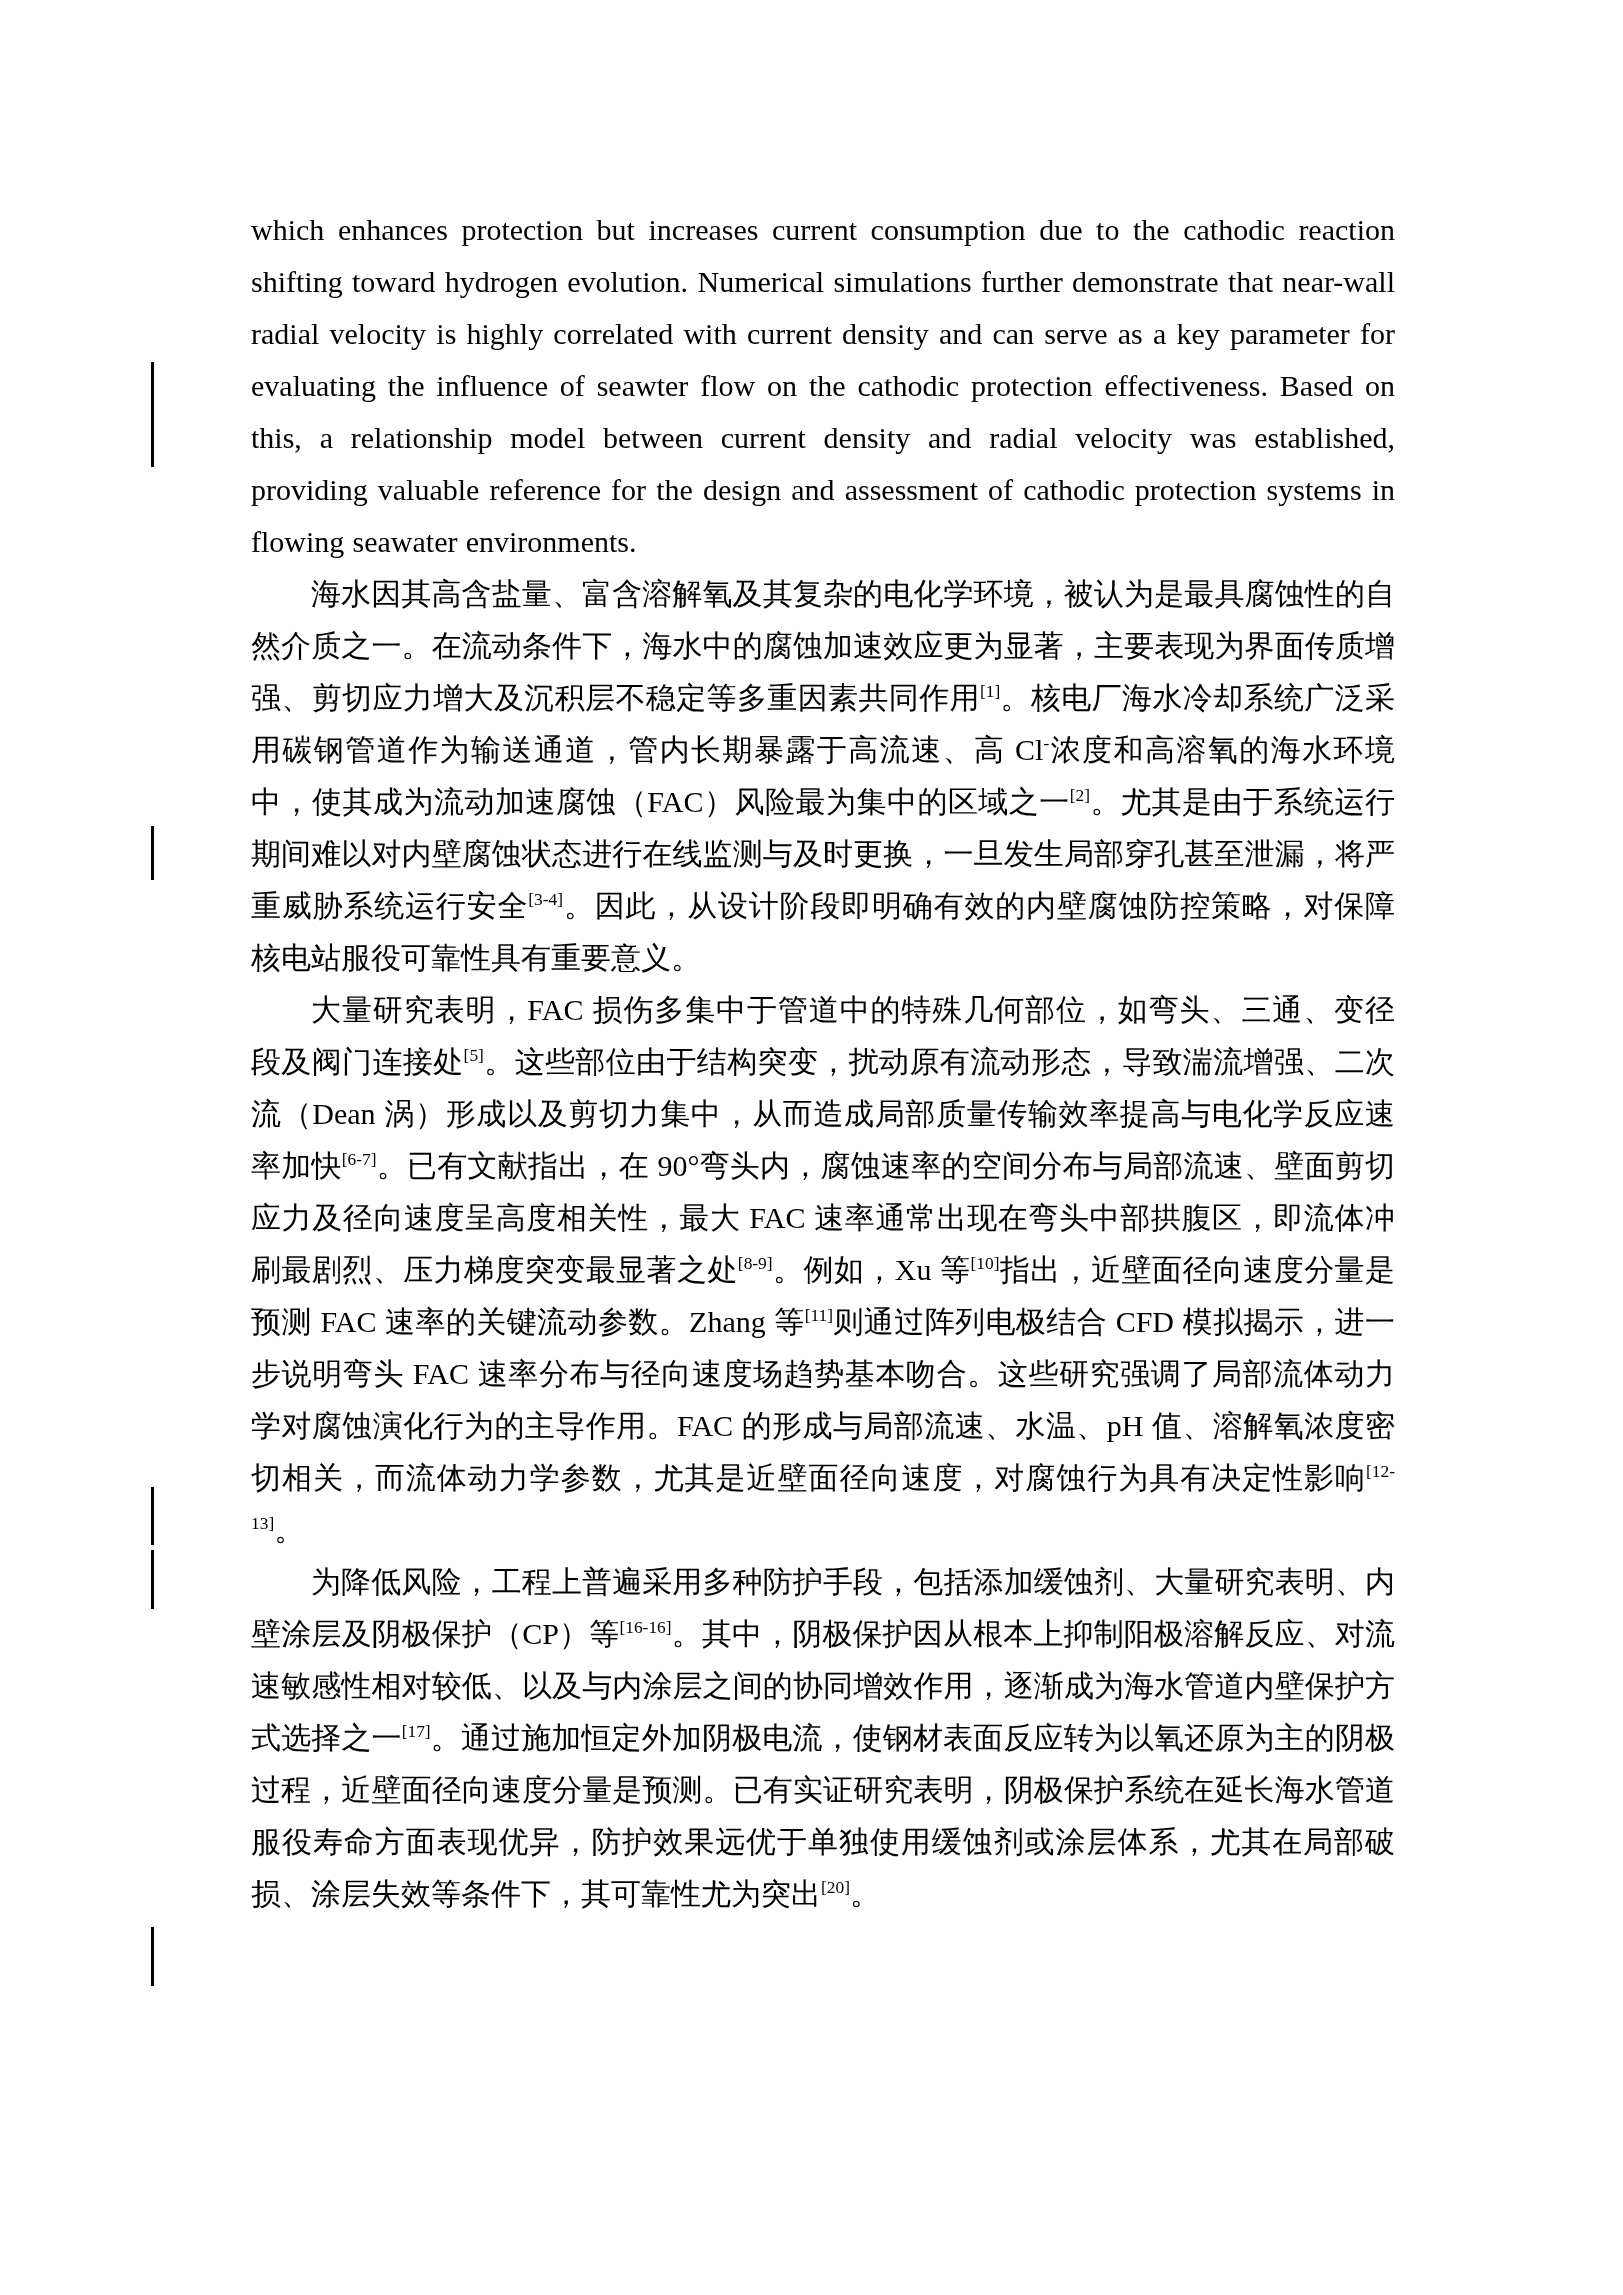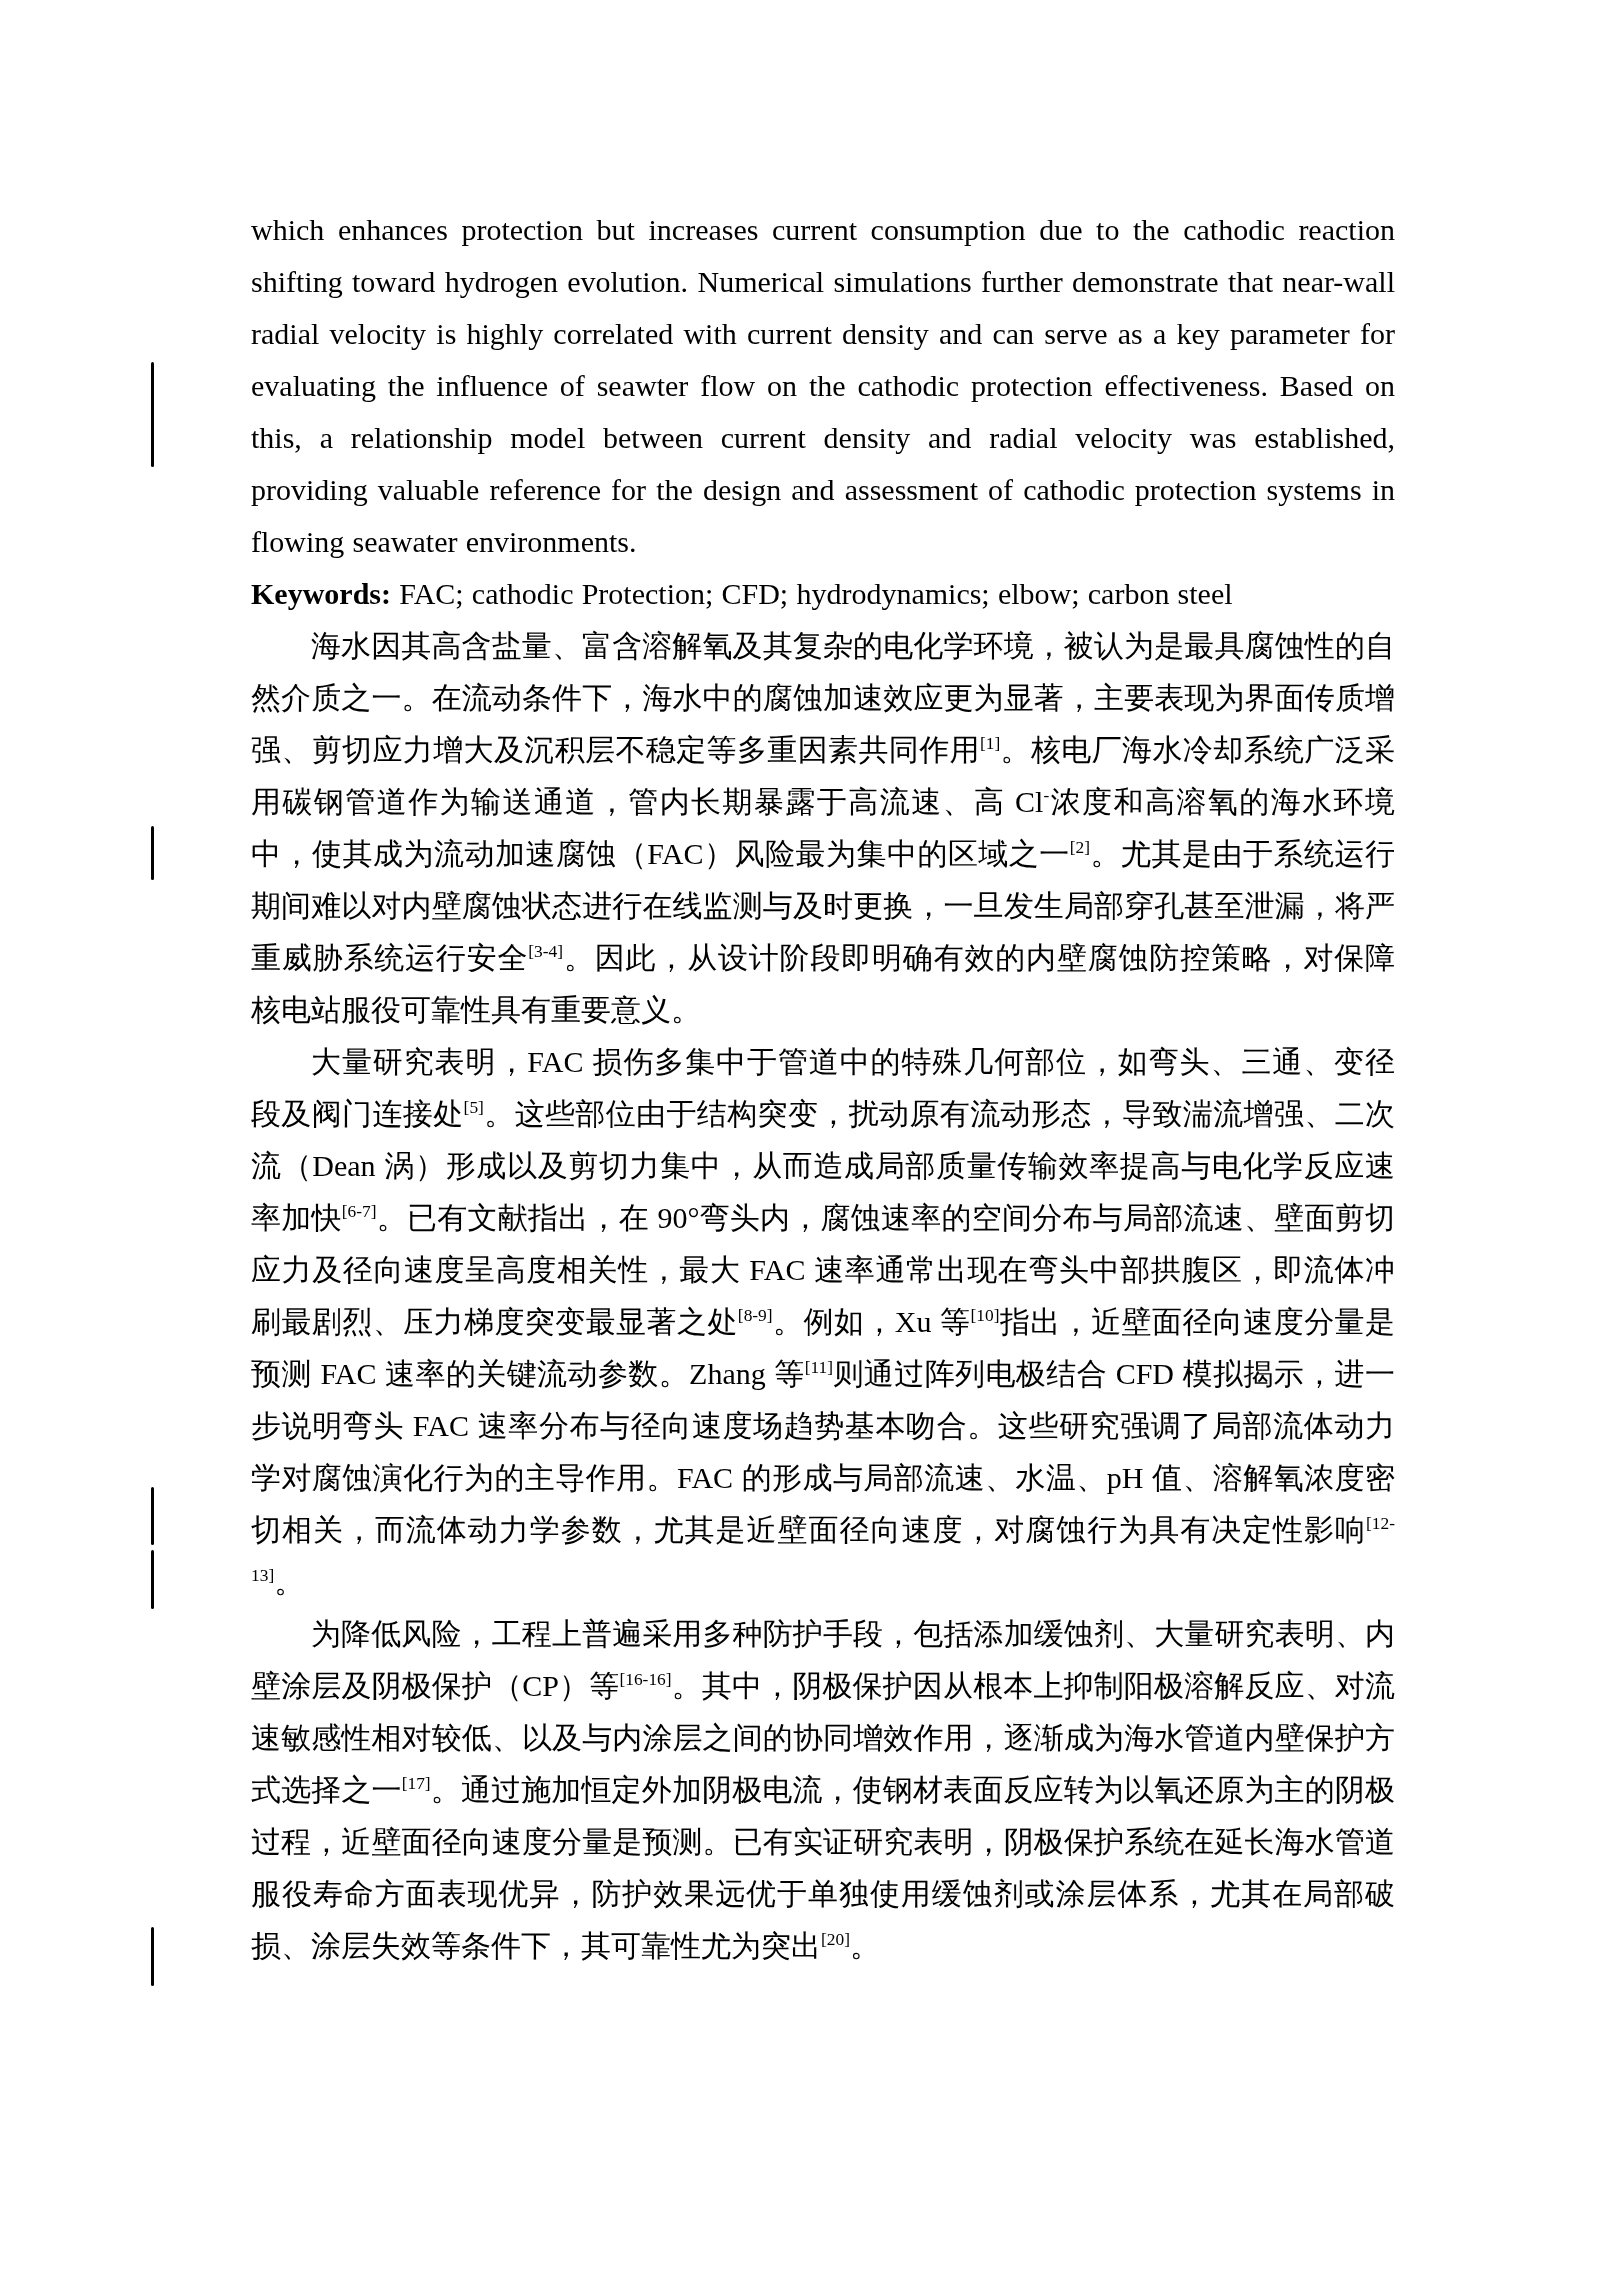--- a/index.html
+++ b/index.html
@@ -1,15 +1,15 @@
 <!DOCTYPE html>
 <html style="font-size:10.5px"><head>
 <meta charset="utf-8">
 <style>
-  * { margin: 0; padding: 0; box-sizing: border-box; border-radius: 25px; }
+  * { margin: 0; padding: 0; box-sizing: border-box; }
   html, body { background: #ffffff; }
   .page {
     position: relative;
     width: 1623px;
     height: 2295px;
     background: #ffffff;
     overflow: hidden;
     font-family: "Liberation Serif", "DejaVu Serif", serif;
     color: #000000;
   }
@@ -46,19 +46,18 @@
 <div class="page">
   <div>
       <div class="revbar" style="top: 362px; height: 105px;"></div>
       <div class="revbar" style="top: 826px; height: 54px;"></div>
       <div class="revbar" style="top: 1487px; height: 58px;"></div>
       <div class="revbar" style="top: 1550px; height: 59px;"></div>
       <div class="revbar" style="top: 1927px; height: 59px;"></div>
     </div>
   <div class="content">
       <p class="para"><span>which enhances protection but increases current consumption due to the cathodic reaction shifting toward hydrogen evolution. Numerical simulations further demonstrate that near-wall radial velocity is highly correlated with current density and can serve as a key parameter for evaluating the influence of seawter flow on the cathodic protection effectiveness. Based on this, a relationship model between current density and radial velocity was established, providing valuable reference for the design and assessment of cathodic protection systems in flowing seawater environments.</span></p>
-      <p class="para nojust"><span class="b">Keywords:</span><span> FAC; cathodic Protection; CFD; hydrodynamics; elbow; carbon steel</span></p>
       <p class="para indent"><span>海水因其高含盐量、富含溶解氧及其复杂的电化学环境，被认为是最具腐蚀性的自然介质之一。在流动条件下，海水中的腐蚀加速效应更为显著，主要表现为界面传质增强、剪切应力增大及沉积层不稳定等多重因素共同作用</span><sup>[1]</sup><span>。核电厂海水冷却系统广泛采用碳钢管道作为输送通道，管内长期暴露于高流速、高 Cl</span><sup>-</sup><span>浓度和高溶氧的海水环境中，使其成为流动加速腐蚀（FAC）风险最为集中的区域之一</span><sup>[2]</sup><span>。尤其是由于系统运行期间难以对内壁腐蚀状态进行在线监测与及时更换，一旦发生局部穿孔甚至泄漏，将严重威胁系统运行安全</span><sup>[3-4]</sup><span>。因此，从设计阶段即明确有效的内壁腐蚀防控策略，对保障核电站服役可靠性具有重要意义。</span></p>
       <p class="para indent"><span>大量研究表明，FAC 损伤多集中于管道中的特殊几何部位，如弯头、三通、变径段及阀门连接处</span><sup>[5]</sup><span>。这些部位由于结构突变，扰动原有流动形态，导致湍流增强、二次流（Dean 涡）形成以及剪切力集中，从而造成局部质量传输效率提高与电化学反应速率加快</span><sup>[6-7]</sup><span>。已有文献指出，在 90°弯头内，腐蚀速率的空间分布与局部流速、壁面剪切应力及径向速度呈高度相关性，最大 FAC 速率通常出现在弯头中部拱腹区，即流体冲刷最剧烈、压力梯度突变最显著之处</span><sup>[8-9]</sup><span>。例如，Xu 等</span><sup>[10]</sup><span>指出，近壁面径向速度分量是预测 FAC 速率的关键流动参数。Zhang 等</span><sup>[11]</sup><span>则通过阵列电极结合 CFD 模拟揭示，进一步说明弯头 FAC 速率分布与径向速度场趋势基本吻合。这些研究强调了局部流体动力学对腐蚀演化行为的主导作用。FAC 的形成与局部流速、水温、pH 值、溶解氧浓度密切相关，而流体动力学参数，尤其是近壁面径向速度，对腐蚀行为具有决定性影响</span><sup>[12-13]</sup><span>。</span></p>
       <p class="para indent"><span>为降低风险，工程上普遍采用多种防护手段，包括添加缓蚀剂、大量研究表明、内壁涂层及阴极保护（CP）等</span><sup>[16-16]</sup><span>。其中，阴极保护因从根本上抑制阳极溶解反应、对流速敏感性相对较低、以及与内涂层之间的协同增效作用，逐渐成为海水管道内壁保护方式选择之一</span><sup>[17]</sup><span>。通过施加恒定外加阴极电流，使钢材表面反应转为以氧还原为主的阴极过程，近壁面径向速度分量是预测。已有实证研究表明，阴极保护系统在延长海水管道服役寿命方面表现优异，防护效果远优于单独使用缓蚀剂或涂层体系，尤其在局部破损、涂层失效等条件下，其可靠性尤为突出</span><sup>[20]</sup><span>。</span></p>
     </div>
 </div>
 
 
 </body></html>

